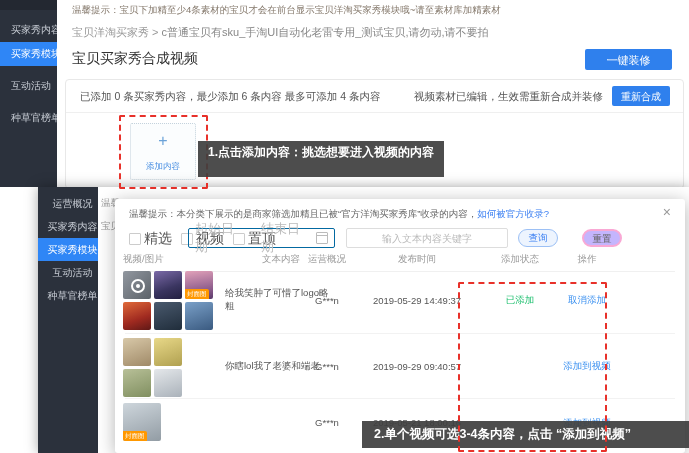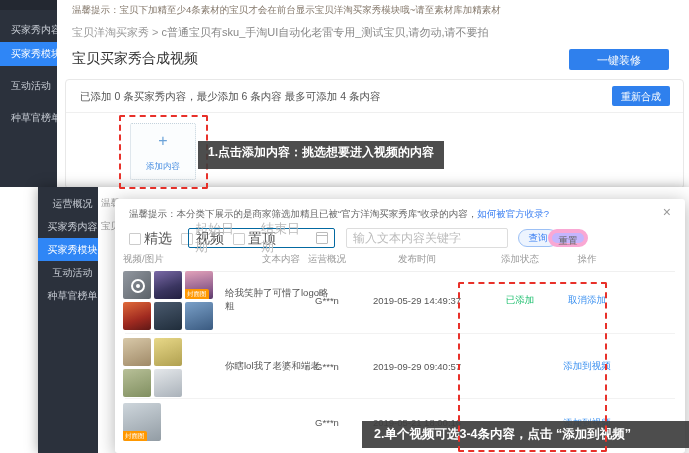--- a/index.html
+++ b/index.html
@@ -13,37 +13,37 @@
   .sb-item.active{background:#2f86f6;color:#fff;}
   .sb-item.gap{margin-top:8px;}
   
   .top-panel{position:absolute;left:57px;top:0;right:0;height:187px;background:#fff;}
   .notice1{position:absolute;left:15px;top:4px;font-size:9.5px;color:#85796c;}
   .crumb{position:absolute;left:15px;top:25px;font-size:11px;color:#999;}
   .crumb .cur{color:#888;}
   .pg-title{position:absolute;left:15px;top:50px;font-size:14px;color:#333;font-weight:500;}
   .btn-blue{position:absolute;background:#2f80ed;color:#fff;border:none;border-radius:2px;
             font-size:11px;text-align:center;cursor:pointer;font-family:inherit;}
-  .btn-decorate{left:512px;top:49px;width:100px;height:21px;line-height:21px;}
+  .btn-decorate{left:528px;top:49px;width:87px;height:21px;line-height:21px;}
   .panel-box{position:absolute;left:8px;top:79px;width:617px;height:108px;
              border:1px solid #e8e8e8;border-radius:4px;background:#fff;}
   .pb-head{position:absolute;left:0;right:0;top:0;height:32px;border-bottom:1px solid #efefef;}
   .pb-summary{position:absolute;left:14px;top:0;line-height:32px;font-size:10.5px;color:#555;}
   .pb-status{position:absolute;right:80px;top:0;line-height:32px;font-size:10.5px;color:#555;}
   .btn-recompose{position:absolute;left:546px;top:6px;width:58px;height:20px;line-height:20px;
                  background:#2f80ed;color:#fff;border:none;border-radius:2px;font-size:10px;cursor:pointer;font-family:inherit;}
   .red-dash{position:absolute;border:2px dashed #e8312a;border-radius:2px;pointer-events:none;}
   .red1{left:62px;top:115px;width:85px;height:70px;z-index:4;}
   .add-tile{position:absolute;left:73px;top:123px;width:64px;height:55px;border:1px dotted #c4d2dc;
             background:#fbfdfe;border-radius:2px;cursor:pointer;}
   .add-plus{position:absolute;left:0;right:0;top:9px;text-align:center;font-size:16px;color:#6aa2d8;line-height:16px;}
   .add-label{position:absolute;left:0;right:0;bottom:6px;text-align:center;font-size:8.5px;color:#4a90e2;}
   .tip{position:absolute;background:rgba(62,62,62,.92);color:#fff;font-weight:bold;
        font-size:12px;white-space:nowrap;}
-  .tip1{left:141px;top:141px;height:28px;line-height:22px;padding:0 10px;z-index:5;}
+  .tip1{left:141px;top:141px;height:36px;line-height:22px;padding:0 10px;z-index:5;}
   
   .win2{position:absolute;left:38px;top:187px;width:651px;height:266px;background:#fff;
         box-shadow:0 0 12px rgba(0,0,0,.35);}
   .sb-mid{left:0;top:0;width:60px;height:266px;position:absolute;}
   .sb-mid .sb-item{padding-left:9px;height:23px;line-height:23px;text-align:center;}
   .frag{position:absolute;font-size:9.5px;color:#999;white-space:nowrap;}
   
   .modal{position:absolute;left:115px;top:199px;width:570px;height:254px;background:#fff;
          border-radius:3px;box-shadow:0 3px 18px rgba(0,0,0,.30);z-index:10;}
   .m-close{position:absolute;right:14px;top:6px;font-size:14px;color:#999;cursor:pointer;line-height:14px;}
@@ -51,26 +51,26 @@
   .m-notice a{color:#3a7ff2;text-decoration:none;}
   .cb-group{position:absolute;left:14px;top:31px;display:flex;gap:9px;}
   .cb{display:flex;align-items:center;gap:3px;font-size:14px;color:#555;cursor:pointer;}
   .cb .box{width:10px;height:10px;border:1px solid #ccc;border-radius:1px;background:#fff;}
   .date-box{position:absolute;left:73px;top:29px;width:147px;height:20px;border:1px solid #0369a1;
             border-radius:2px;display:flex;align-items:center;font-size:13px;color:#bbb;
             padding:0 6px;box-sizing:border-box;gap:6px;cursor:text;}
   .cal{margin-left:auto;width:10px;height:10px;border:1px solid #bbb;border-radius:1px;position:relative;}
   .cal:before{content:"";position:absolute;left:0;right:0;top:2px;border-top:1px solid #bbb;}
   .kw-input{position:absolute;left:231px;top:29px;width:162px;height:20px;border:1px solid #ddd;
-            border-radius:2px;box-sizing:border-box;font-size:12px;padding:0 6px;color:#555;font-family:inherit;}
+            border-radius:2px;box-sizing:border-box;font-size:10px;padding:0 6px;color:#555;font-family:inherit;text-align:center;}
   .kw-input::placeholder{color:#bbb;}
   .pill{position:absolute;top:30px;width:40px;height:18px;line-height:16px;border-radius:9px;
         font-size:9.5px;text-align:center;cursor:pointer;box-sizing:border-box;}
   .pill-search{left:403px;background:#edf4fe;border:1px solid #9cc0f5;color:#3a7ff2;}
-  .pill-reset{left:433px;background:#c4b5fd;border:4px solid #f9a8d4;color:#666;}
+  .pill-reset{left:467px;background:#c4b5fd;border:2px solid #f9a8d4;color:#666;}
   
   .m-head{position:absolute;left:0;right:0;top:54px;height:16px;font-size:9.5px;color:#9a9a9a;}
   .m-headline{position:absolute;left:10px;right:10px;top:72px;border-top:1px solid #f0f0f0;}
   .col{position:absolute;}
   .c-thumb{left:8px;width:100px;}
   .c-text{left:110px;width:112px;}
   .c-nick{left:187px;width:50px;text-align:center;}
   .c-time{left:252px;width:100px;text-align:center;}
   .c-status{left:375px;width:60px;text-align:center;}
   .c-action{left:437px;width:70px;text-align:center;}
@@ -122,20 +122,21 @@
       <span>宝贝洋淘买家秀</span>
       <span>&gt;</span>
       <span class="cur">c普通宝贝有sku_手淘UI自动化老雷专用_测试宝贝,请勿动,请不要拍</span>
     </div>
     <div class="pg-title">宝贝买家秀合成视频</div>
     <button class="btn-blue btn-decorate">一键装修</button>
 
     <div class="panel-box">
       <div class="pb-head">
         <span class="pb-summary">已添加 0 条买家秀内容，最少添加 6 条内容 最多可添加 4 条内容</span>
+        <span class="pb-status">视频素材已编辑，生效需重新合成并装修</span>
         <button class="btn-recompose">重新合成</button>
       </div>
     </div>
 
     <div class="add-tile">
       <div class="add-plus">+</div>
       <div class="add-label">添加内容</div>
     </div>
     <div class="red-dash red1"></div>
     <div class="tip tip1">1.点击添加内容：挑选想要进入视频的内容</div>

